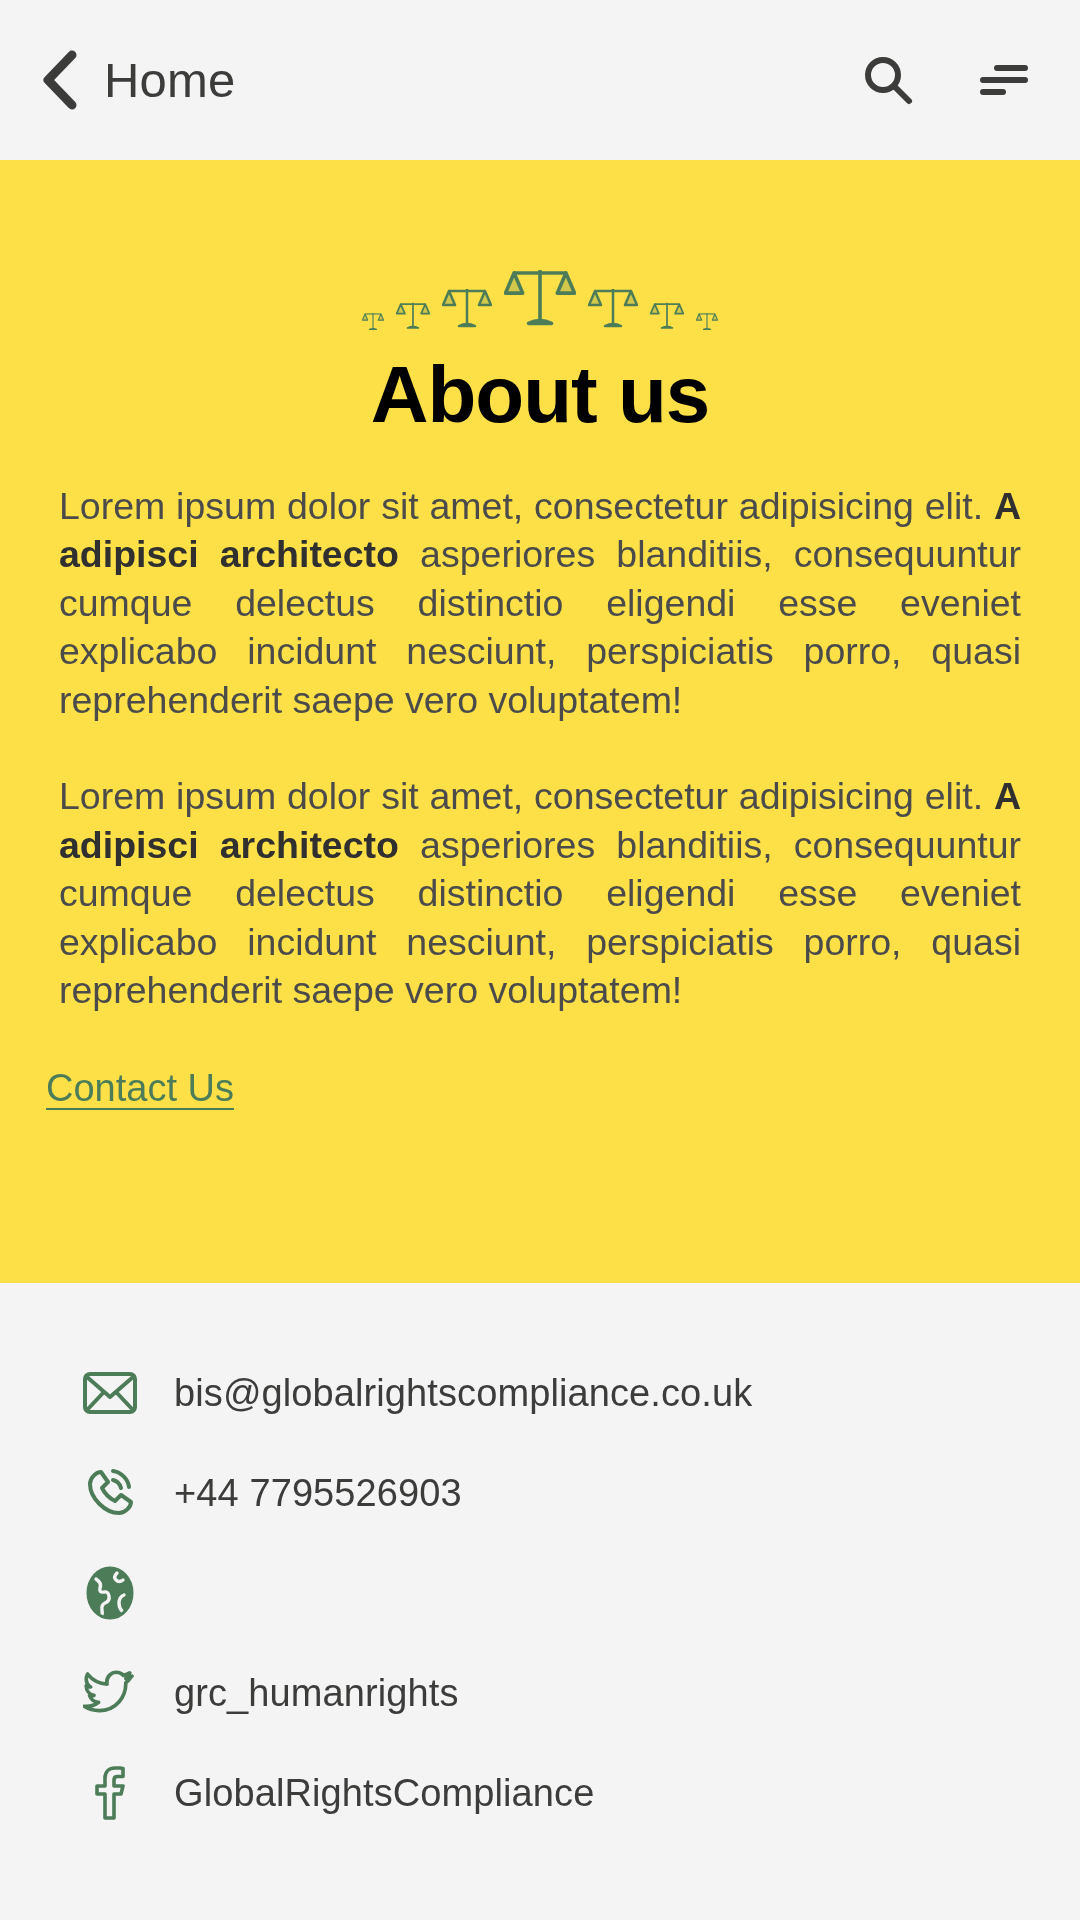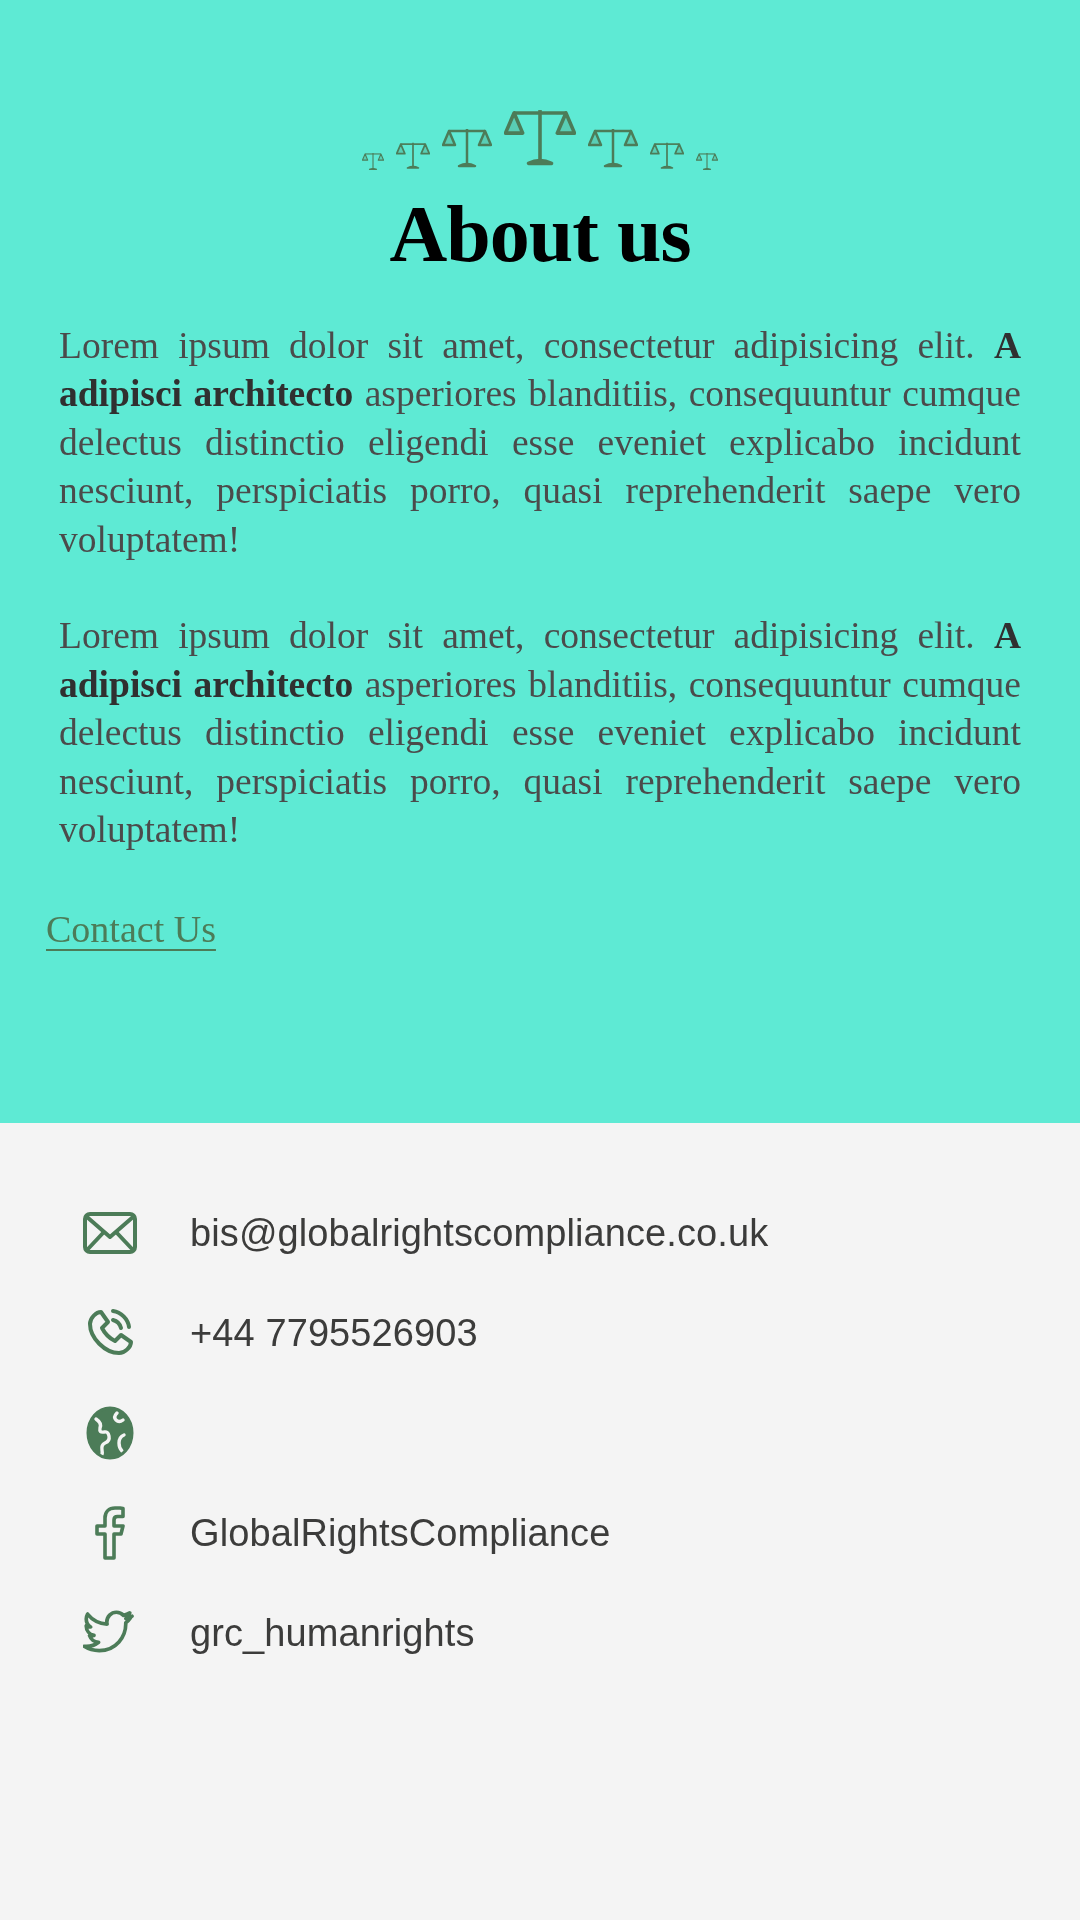--- a/index.html
+++ b/index.html
@@ -61,25 +61,24 @@
     display: flex;
     align-items: center;
     justify-content: center;
     cursor: pointer;
   }
   .search-svg { width: 52px; height: 52px; display:block; }
   .menu-svg { width: 56px; height: 40px; display:block; }
 
   
   .content {
-    background: #5eead4;
+    background: #fde047;
     padding: 0 46px;
     box-sizing: border-box;
     flex: 0 0 1123px;
-    font-family: Liberation Serif, serif;
   }
   .scales-strip {
     display: flex;
     align-items: flex-end;
     justify-content: center;
     gap: 12px;
     height: 120px;
     margin-top: 52px;
   }
   .scale-ico { display: block; }
@@ -128,21 +127,21 @@
   .footer {
     background: #f4f4f4;
     flex: 1 1 auto;
     padding: 60px 46px 0 46px;
     box-sizing: border-box;
   }
   .contact-row {
     display: flex;
     align-items: center;
     height: 100px;
-    gap: 16px;
+    gap: 0;
     cursor: pointer;
   }
   .contact-ico-cell {
     width: 128px;
     min-width: 128px;
     display: flex;
     align-items: center;
     justify-content: center;
   }
   .contact-ico { display: block; }
@@ -152,20 +151,48 @@
     font-weight: 400;
     letter-spacing: 0.1px;
     white-space: nowrap;
   }
 </style>
 </head>
 <body>
 
 <div class="screen">
 
+  <div class="appbar">
+    <div class="back-group">
+      <span>
+        <svg class="back-chevron" viewBox="0 0 44 60" fill="none" xmlns="http://www.w3.org/2000/svg">
+          <path d="M34 5 L10 30 L34 55" stroke="#3c3c3b" stroke-width="9" stroke-linecap="round" stroke-linejoin="round"></path>
+        </svg>
+      </span>
+      <span class="back-label">Home</span>
+    </div>
+
+    <div class="appbar-spacer"></div>
+
+    <div class="appbar-actions">
+      <div class="icon-btn">
+        <svg class="search-svg" viewBox="0 0 52 52" fill="none" xmlns="http://www.w3.org/2000/svg">
+          <circle cx="21" cy="21" r="15" stroke="#3c3c3b" stroke-width="6"></circle>
+          <line x1="32" y1="32" x2="47" y2="47" stroke="#3c3c3b" stroke-width="6" stroke-linecap="round"></line>
+        </svg>
+      </div>
+      <div class="icon-btn">
+        <svg class="menu-svg" viewBox="0 0 56 40" fill="none" xmlns="http://www.w3.org/2000/svg">
+          <rect x="18" y="5" width="34" height="6" rx="3" fill="#3c3c3b"></rect>
+          <rect x="4" y="17" width="48" height="6" rx="3" fill="#3c3c3b"></rect>
+          <rect x="4" y="29" width="26" height="6" rx="3" fill="#3c3c3b"></rect>
+        </svg>
+      </div>
+    </div>
+  </div>
 
   <div class="content">
 
     <div class="scales-strip">
 
       <svg class="scale-ico" width="22" height="22" viewBox="0 0 100 100" fill="none" xmlns="http://www.w3.org/2000/svg">
         <g stroke="#4c7c58" stroke-width="5" stroke-linejoin="round" fill="none">
           <line x1="50" y1="14" x2="50" y2="86"></line>
           <line x1="14" y1="18" x2="86" y2="18"></line>
           <path d="M14 18 L2 46 H26 Z" fill="#4c7c58" fill-opacity="0.25"></path>
@@ -272,41 +299,41 @@
     <div class="contact-row">
       <span class="contact-ico-cell">
         <svg class="contact-ico" width="52" height="56" viewBox="0 0 52 56" fill="none" xmlns="http://www.w3.org/2000/svg">
           <ellipse cx="26" cy="28" rx="22" ry="25" fill="#4c7c58"></ellipse>
           <path d="M12 14 q6 4 4 9 q-1 5 4 4 q4 -1 5 4 q1 5 -4 7 q-4 2 -3 7 q1 5 -2 7" stroke="#f4f4f4" stroke-width="3.4" fill="none" stroke-linecap="round" stroke-linejoin="round"></path>
           <path d="M33 8 q-4 4 -1 7 q3 3 7 0" stroke="#f4f4f4" stroke-width="3.4" fill="none" stroke-linecap="round"></path>
           <path d="M40 30 q-5 2 -5 8 q0 5 3 8" stroke="#f4f4f4" stroke-width="3.4" fill="none" stroke-linecap="round"></path>
           <ellipse cx="26" cy="28" rx="22" ry="25" stroke="#4c7c58" stroke-width="3" fill="none"></ellipse>
         </svg>
       </span>
-    </div>
-
-    <div class="contact-row">
-      <span class="contact-ico-cell">
-        <svg class="contact-ico" width="40" height="56" viewBox="0 0 40 56" fill="none" xmlns="http://www.w3.org/2000/svg">
-          <path d="M30 3 H25 C19 3 15 7 15 13 V21 H7 V29 H15 V53 H24 V29 H31 L33 21 H24 V15
-                   C24 13 25 11.5 27.5 11.5 H33 V3.5 Z" stroke="#4c7c58" stroke-width="3.6" fill="none" stroke-linejoin="round" stroke-linecap="round"></path>
-        </svg>
-      </span>
-      <span class="contact-text">GlobalRightsCompliance</span>
     </div>
 
     <div class="contact-row">
       <span class="contact-ico-cell">
         <svg class="contact-ico" width="54" height="50" viewBox="0 0 54 50" fill="none" xmlns="http://www.w3.org/2000/svg">
           <path d="M50 8 C47.5 9.6 45 10.4 42.5 10.8 C45 9.2 46.6 6.8 47.3 4 C45 5.4 42.4 6.4 39.7 7
                    C37.5 4.6 34.4 3.2 31 3.2 C24.5 3.2 19.3 8.5 19.3 15 C19.3 15.9 19.4 16.8 19.6 17.6
                    C10 17.1 1.5 12.5 -4.2 5.4 C-5.2 7.2 -5.8 9.2 -5.8 11.4 C-5.8 15.5 -3.7 19.1 -0.5 21.2
                    C-2.4 21.1 -4.2 20.6 -5.8 19.7 L-5.8 19.9 C-5.8 25.6 -1.8 30.3 3.6 31.4
                    C2.6 31.7 1.6 31.8 0.5 31.8 C-0.3 31.8 -1 31.7 -1.8 31.6 C-0.3 36.3 4.1 39.7 9.3 39.8
                    C5.2 43 0.1 44.9 -5.5 44.9 C-6.5 44.9 -7.4 44.8 -8.4 44.7 C-3.1 48.1 3.2 50 10 50
                    C31 50 42.4 32.6 42.4 17.5 C42.4 17 42.4 16.5 42.4 16 C44.7 14.4 46.7 12.3 48.2 10" transform="translate(8,0) scale(0.82) translate(0,2)" stroke="#4c7c58" stroke-width="4.5" fill="none" stroke-linejoin="round" stroke-linecap="round"></path>
         </svg>
       </span>
       <span class="contact-text">grc_humanrights</span>
     </div>
 
+    <div class="contact-row">
+      <span class="contact-ico-cell">
+        <svg class="contact-ico" width="40" height="56" viewBox="0 0 40 56" fill="none" xmlns="http://www.w3.org/2000/svg">
+          <path d="M30 3 H25 C19 3 15 7 15 13 V21 H7 V29 H15 V53 H24 V29 H31 L33 21 H24 V15
+                   C24 13 25 11.5 27.5 11.5 H33 V3.5 Z" stroke="#4c7c58" stroke-width="3.6" fill="none" stroke-linejoin="round" stroke-linecap="round"></path>
+        </svg>
+      </span>
+      <span class="contact-text">GlobalRightsCompliance</span>
+    </div>
+
   </div>
 </div>
 
 </body></html>

